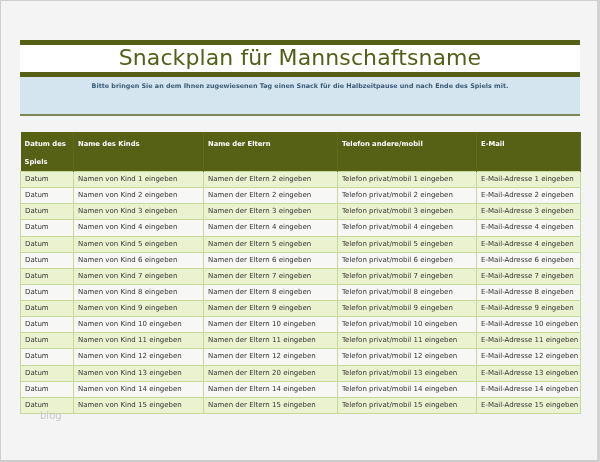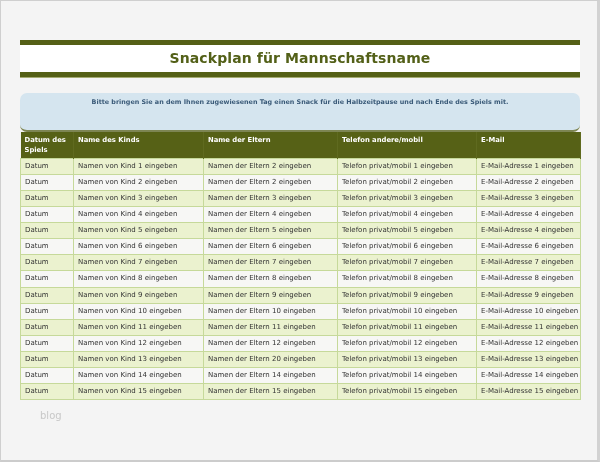--- a/index.html
+++ b/index.html
@@ -17,41 +17,41 @@
     .bar {
       position: absolute; left: 20px; width: 560px; height: 5px;
       background: #556016;
       box-shadow: 0 1px 0 #a4ab72;
     }
     .bar.top { top: 40px; }
     .bar.mid { top: 72px; }
     .title {
       position: absolute; left: 20px; top: 45px; width: 560px; height: 27px;
       background: #ffffff;
-      color: #536018; font-weight: bold; font-size: 14px;
+      color: #536018; font-weight: normal; font-size: 22px;
       text-align: center; line-height: 26px;
       letter-spacing: 0.1px;
     }
     .info {
-      position: absolute; left: 20px; top: 93px; width: 560px; height: 39px;
+      position: absolute; left: 20px; top: 77px; width: 560px; height: 39px;
       background: #d5e5ef;
       border-bottom: 2px solid #7d8553;
       color: #3a5a78; font-size: 6.4px; font-weight: bold;
-      text-align: center; padding-top: 3px; border-radius: 7px;
+      text-align: center; padding-top: 3px;
     }
     .info div { height: 12.5px; line-height: 12.5px; white-space: nowrap; }
     table {
       position: absolute; left: 20px; top: 132px; width: 560px;
       border-collapse: collapse; table-layout: fixed;
       font-size: 7px;
     }
     th {
       background: #566116; color: #ffffff; font-weight: bold;
       text-align: left; vertical-align: top;
-      height: 26px; padding: 3px 3px 0 4px; line-height: 10px;
+      height: 26px; padding: 3px 3px 0 4px; line-height: 18px;
       border-right: 1px solid #5f6a1f;
       font-size: 6.8px;
     }
     td {
       height: 16.13px; padding: 0 3px 0 4px;
       color: #333333; white-space: nowrap; overflow: hidden;
       border: 1px solid #c6d99a; line-height: 15px;
     }
     tr.odd td { background: #ebf2cf; }
     tr.even td { background: #f7f7f5; }

